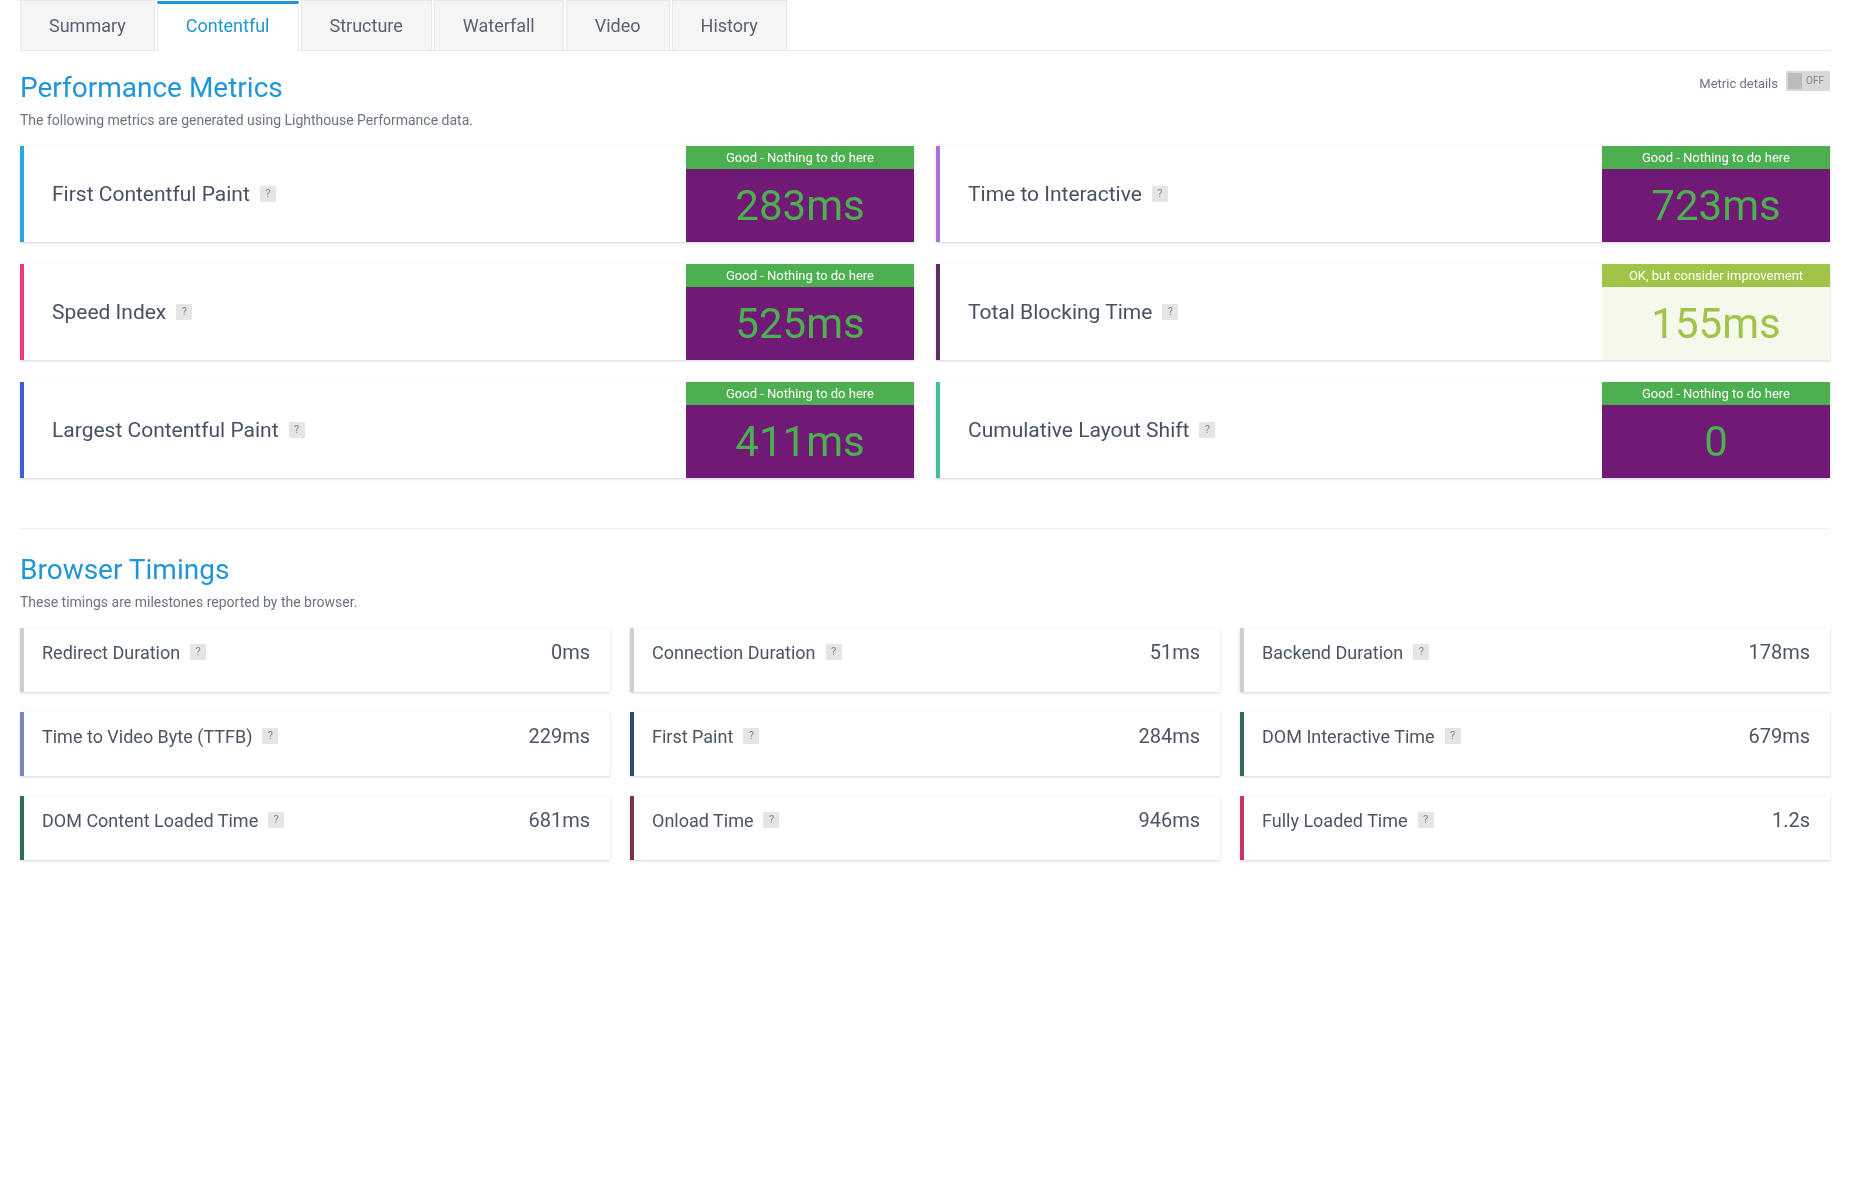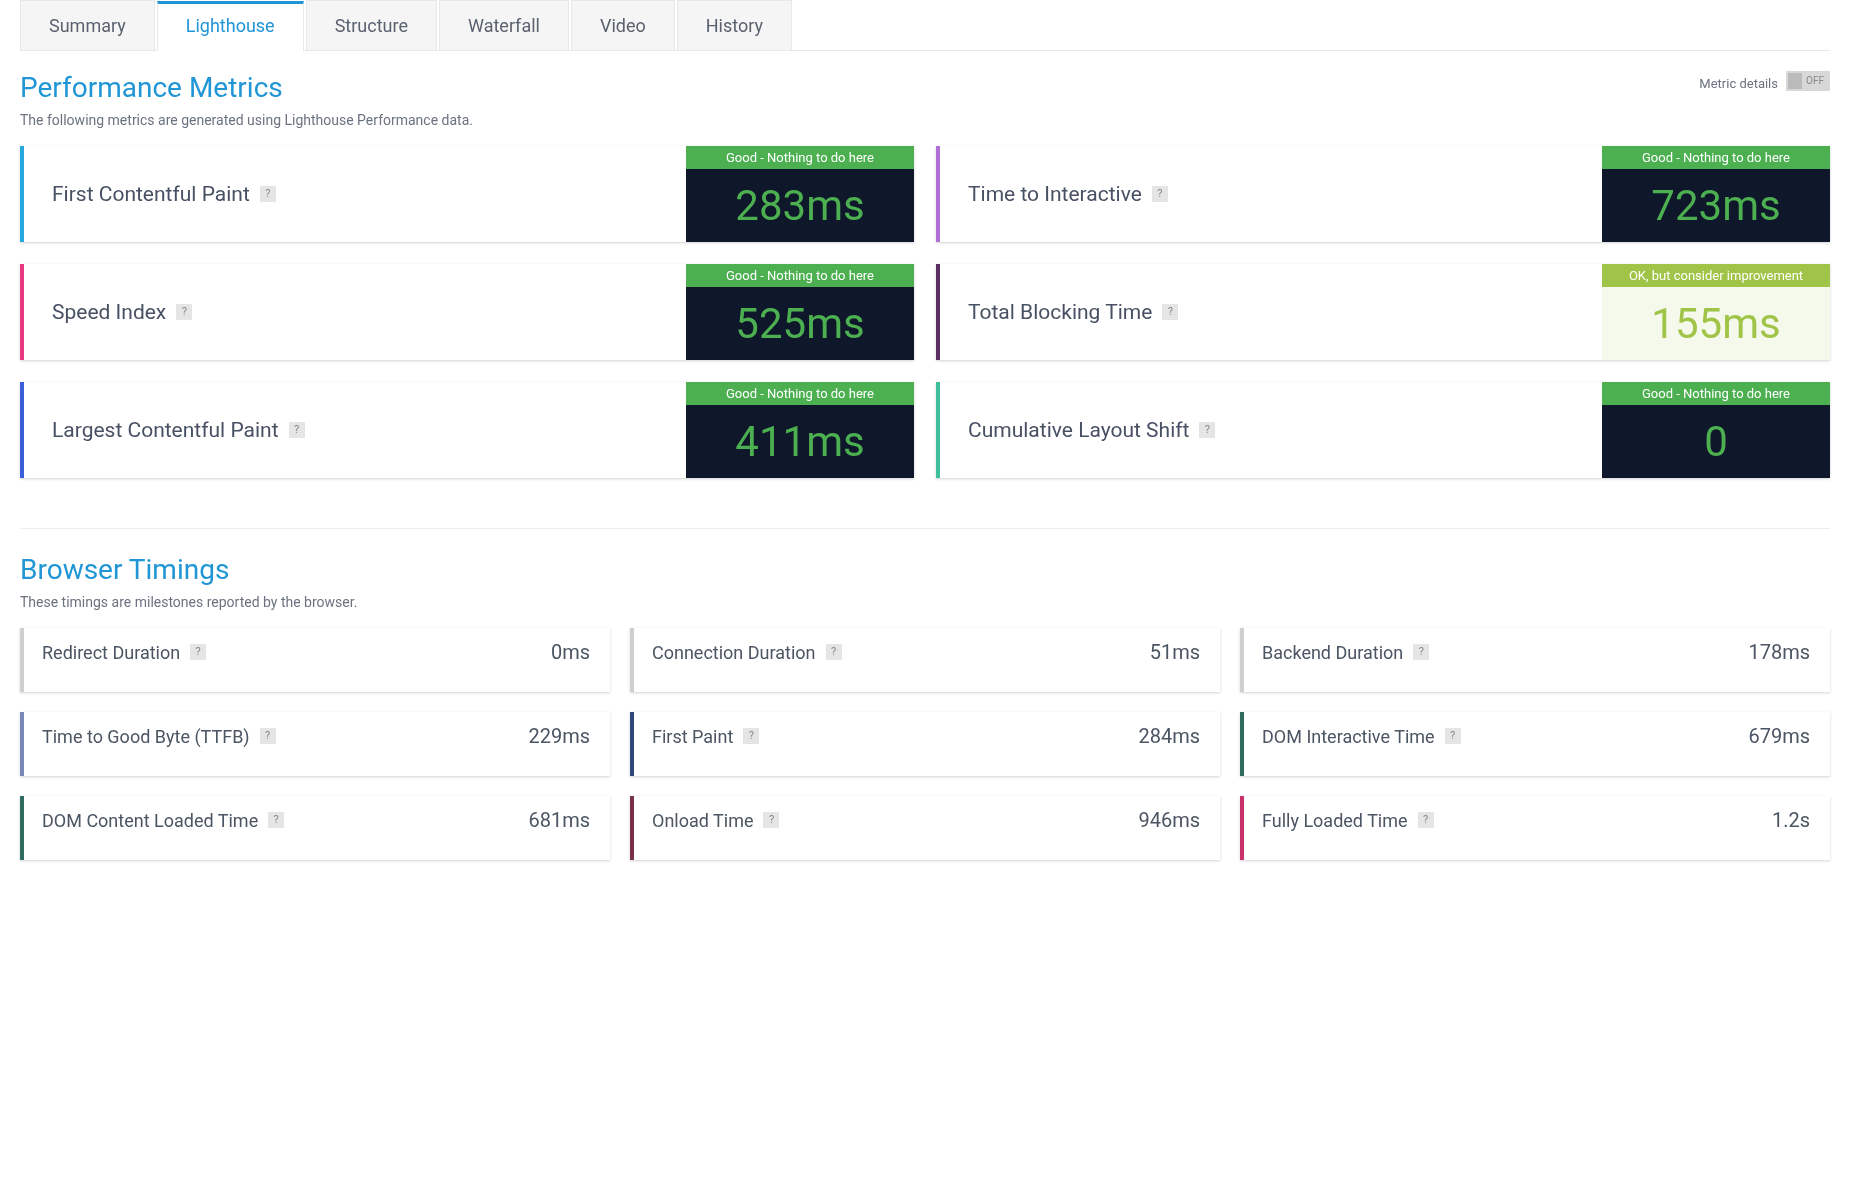--- a/index.html
+++ b/index.html
@@ -14,35 +14,35 @@
 .toggle{width:44px;height:20px;background:#d8d8d8;position:relative;cursor:pointer;font-size:10px;line-height:20px;text-align:right;padding-right:6px;color:#888}
 .toggle::before{content:"";position:absolute;left:2px;top:2px;width:14px;height:16px;background:#bbb}
 .metrics-grid{display:grid;grid-template-columns:1fr 1fr;gap:22px;margin-bottom:50px}
 .metric-card{display:flex;background:#fff;box-shadow:0 1px 3px rgba(0,0,0,.12),0 1px 2px rgba(0,0,0,.06);height:96px;border-left:4px solid}
 .metric-label{flex:1;display:flex;align-items:center;padding-left:28px;font-size:21px;color:#485163}
 .help{display:inline-block;width:16px;height:16px;line-height:16px;text-align:center;font-size:11px;background:#e5e5e5;color:#888;margin-left:10px;cursor:pointer;vertical-align:middle}
 .metric-value-box{width:228px;display:flex;flex-direction:column;align-items:stretch}
 .metric-status-bar{font-size:13px;color:#fff;text-align:center;padding:4px 17px}
 .metric-value{flex:1;display:flex;align-items:center;justify-content:center;font-size:42px;font-weight:400}
 .status-good .metric-status-bar{background:#4CAF50}
-.status-good .metric-value{background:#0f172a;color:#4CAF50}
+.status-good .metric-value{background:#701a75;color:#4CAF50}
 .status-ok .metric-status-bar{background:#a0c447}
 .status-ok .metric-value{background:#f5f9ec;color:#a0c447}
 .timings-grid{display:grid;grid-template-columns:1fr 1fr 1fr;gap:20px}
 .timing-card{display:flex;align-items:center;justify-content:space-between;background:#fff;box-shadow:0 1px 3px rgba(0,0,0,.12),0 1px 2px rgba(0,0,0,.06);height:64px;padding:0 20px 16px 0;border-left:4px solid}
 .timing-label{display:flex;align-items:center;padding-left:18px;font-size:18px;color:#4b5563}
 .timing-value{font-size:20px;color:#4b5563}
 hr.div{border:none;border-top:1px solid #eee;margin:0 0 24px 0}
 </style>
 </head>
 <body>
 
 <div class="tabs" id="tabs-container">
     <div class="tab">Summary</div>
-    <div class="tab active">Lighthouse</div>
+    <div class="tab active">Contentful</div>
     <div class="tab">Structure</div>
     <div class="tab">Waterfall</div>
     <div class="tab">Video</div>
     <div class="tab">History</div>
   </div>
 
 <div class="header-row">
   <div>
     <h2 class="section-title">Performance Metrics</h2>
     <p class="section-desc">The following metrics are generated using Lighthouse Performance data.</p>
@@ -138,21 +138,21 @@
     </div>
     <div class="timing-card" style="border-left-color: rgb(207, 207, 207);">
       <div class="timing-label">
         <span>Backend Duration</span>
         <span class="help">?</span>
       </div>
       <div class="timing-value">178ms</div>
     </div>
     <div class="timing-card" style="border-left-color: rgb(122, 136, 184);">
       <div class="timing-label">
-        <span>Time to Good Byte (TTFB)</span>
+        <span>Time to Video Byte (TTFB)</span>
         <span class="help">?</span>
       </div>
       <div class="timing-value">229ms</div>
     </div>
     <div class="timing-card" style="border-left-color: rgb(47, 74, 122);">
       <div class="timing-label">
         <span>First Paint</span>
         <span class="help">?</span>
       </div>
       <div class="timing-value">284ms</div>

